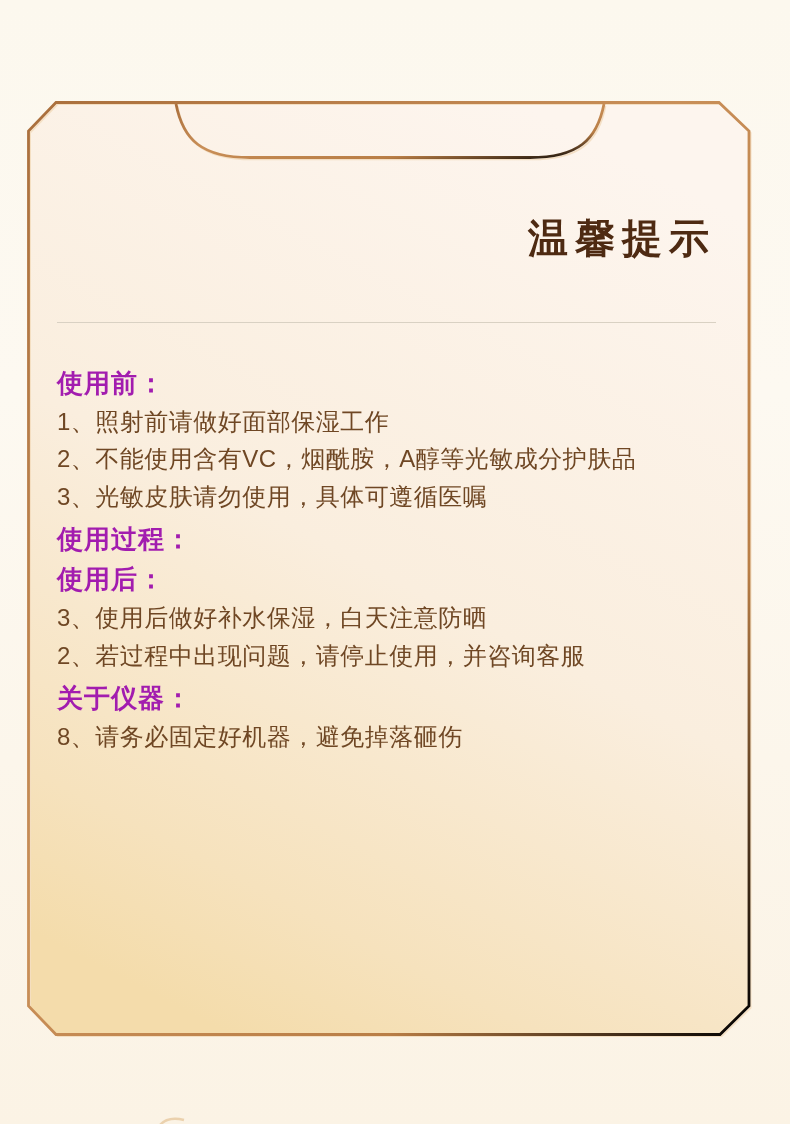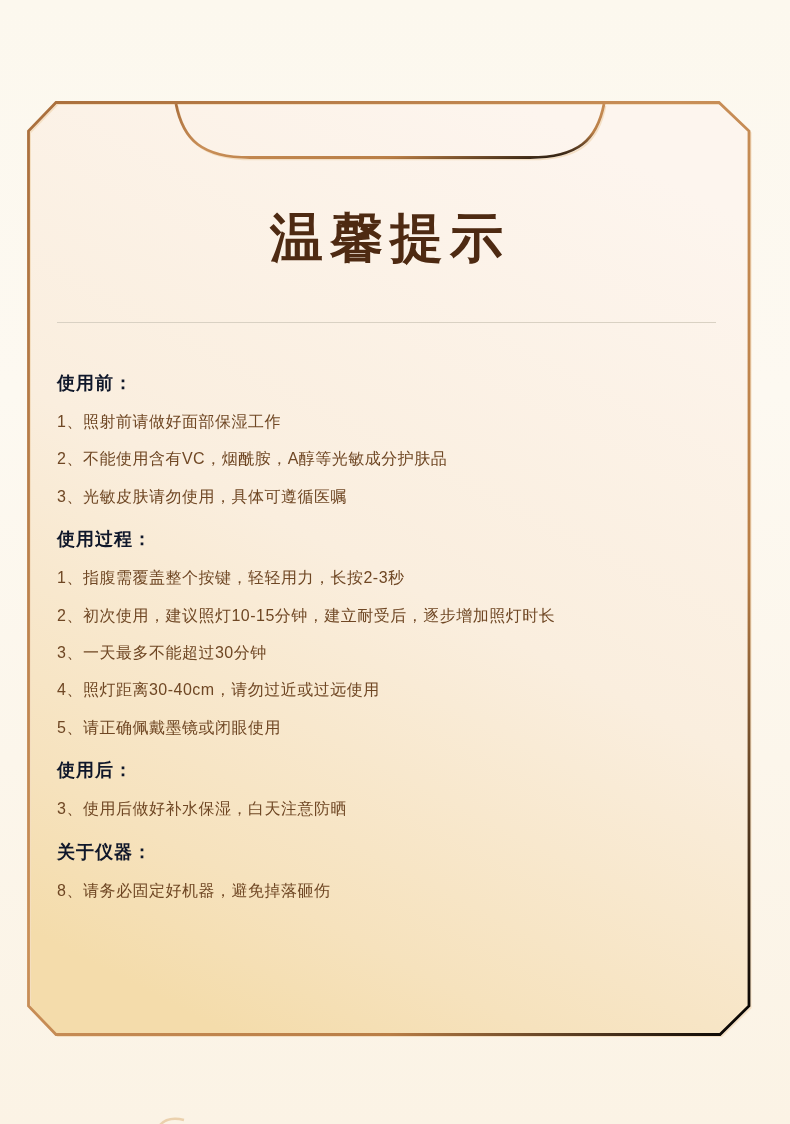--- a/index.html
+++ b/index.html
@@ -23,51 +23,51 @@
     display: block;
   }
   .content {
     position: absolute;
     left: 57px;
     top: 0;
     width: 659px;
   }
   .title {
     margin: 200px 0 0 0;
-    font-size: 53px;
+    font-size: 40px;
     line-height: 76px;
     font-weight: 700;
     letter-spacing: 7px;
     text-indent: 7px;
-    text-align: center;
+    text-align: right;
     color: #4e2a12;
   }
   .divider {
     margin-top: 46px;
     height: 1px;
     background: #d9d1c3;
   }
   .section h2 {
     margin: 8px 0 0 0;
-    font-size: 18px;
+    font-size: 26px;
     line-height: 32px;
     font-weight: 700;
-    color: #0f172a;
+    color: #a21caf;
     letter-spacing: 1px;
   }
   .section.first h2 {
     margin-top: 44px;
   }
   .section ul {
     list-style: none;
     margin: 4px 0 0 0;
     padding: 0;
   }
   .section li {
-    font-size: 16px;
+    font-size: 24px;
     line-height: 37.4px;
     color: #6f4724;
     letter-spacing: 0.5px;
   }
 </style>
 </head>
 <body>
 
 <svg class="frame-svg" viewBox="0 0 790 1124" xmlns="http://www.w3.org/2000/svg">
   <defs>
@@ -109,33 +109,27 @@
     <h2>使用前：</h2>
     <ul>
       <li>1、照射前请做好面部保湿工作</li>
       <li>2、不能使用含有VC，烟酰胺，A醇等光敏成分护肤品</li>
       <li>3、光敏皮肤请勿使用，具体可遵循医嘱</li>
     </ul>
   </div>
 
   <div class="section">
     <h2>使用过程：</h2>
-    <ul>
-      <li>1、指腹需覆盖整个按键，轻轻用力，长按2-3秒</li>
-      <li>2、初次使用，建议照灯10-15分钟，建立耐受后，逐步增加照灯时长</li>
-      <li>3、一天最多不能超过30分钟</li>
-      <li>4、照灯距离30-40cm，请勿过近或过远使用</li>
-      <li>5、请正确佩戴墨镜或闭眼使用</li>
-    </ul>
   </div>
 
   <div class="section">
     <h2>使用后：</h2>
     <ul>
       <li>3、使用后做好补水保湿，白天注意防晒</li>
+      <li>2、若过程中出现问题，请停止使用，并咨询客服</li>
     </ul>
   </div>
 
   <div class="section">
     <h2>关于仪器：</h2>
     <ul>
       <li>8、请务必固定好机器，避免掉落砸伤</li>
     </ul>
   </div>
 

